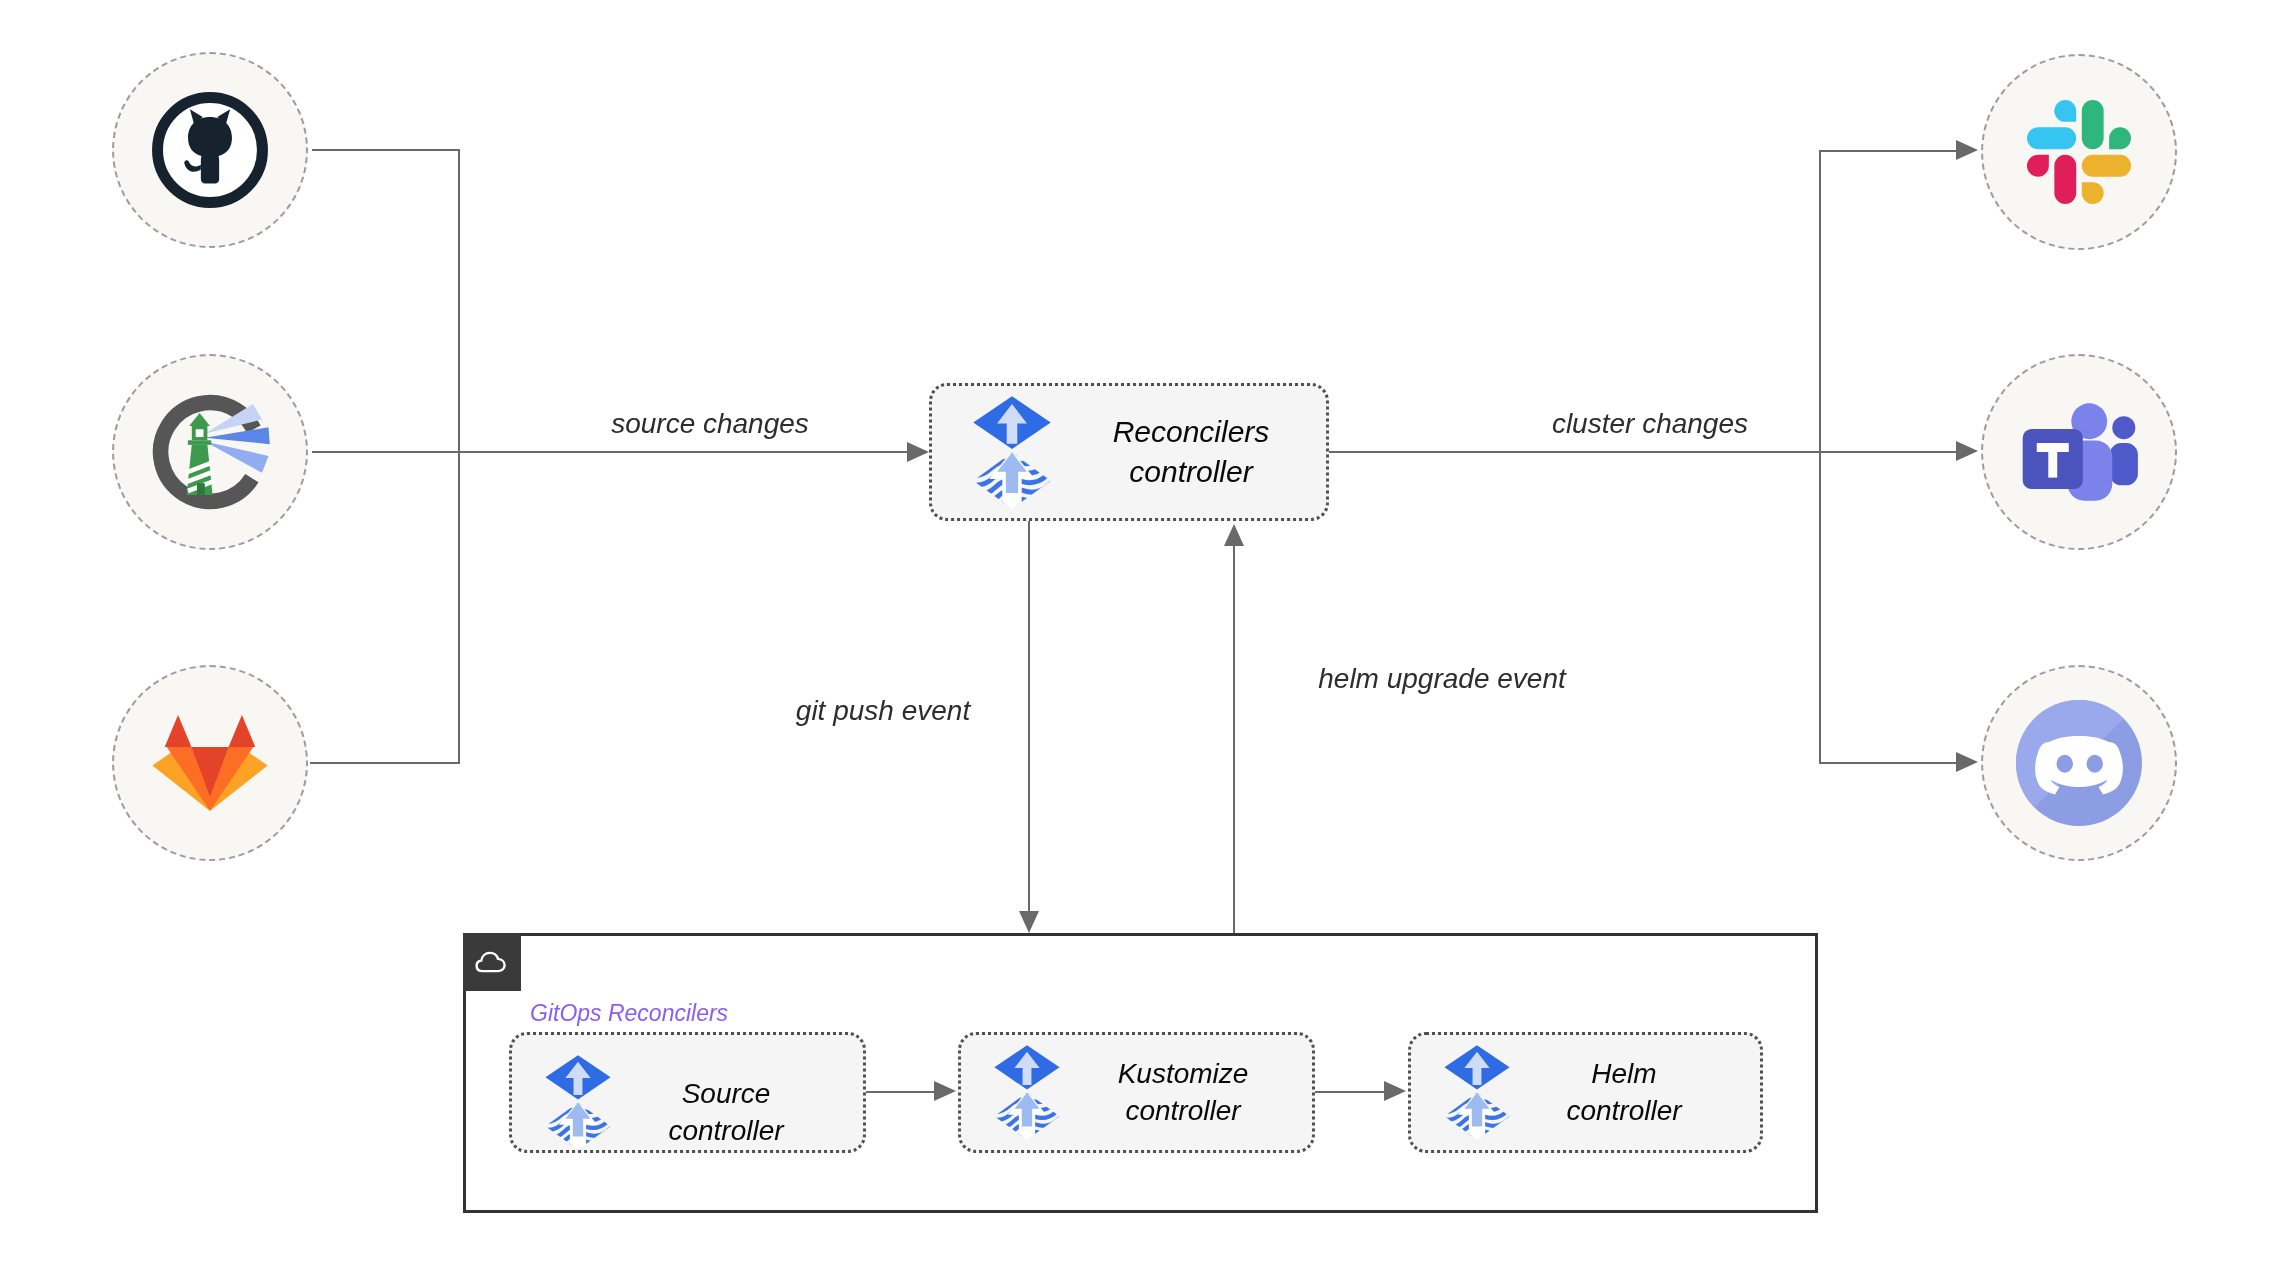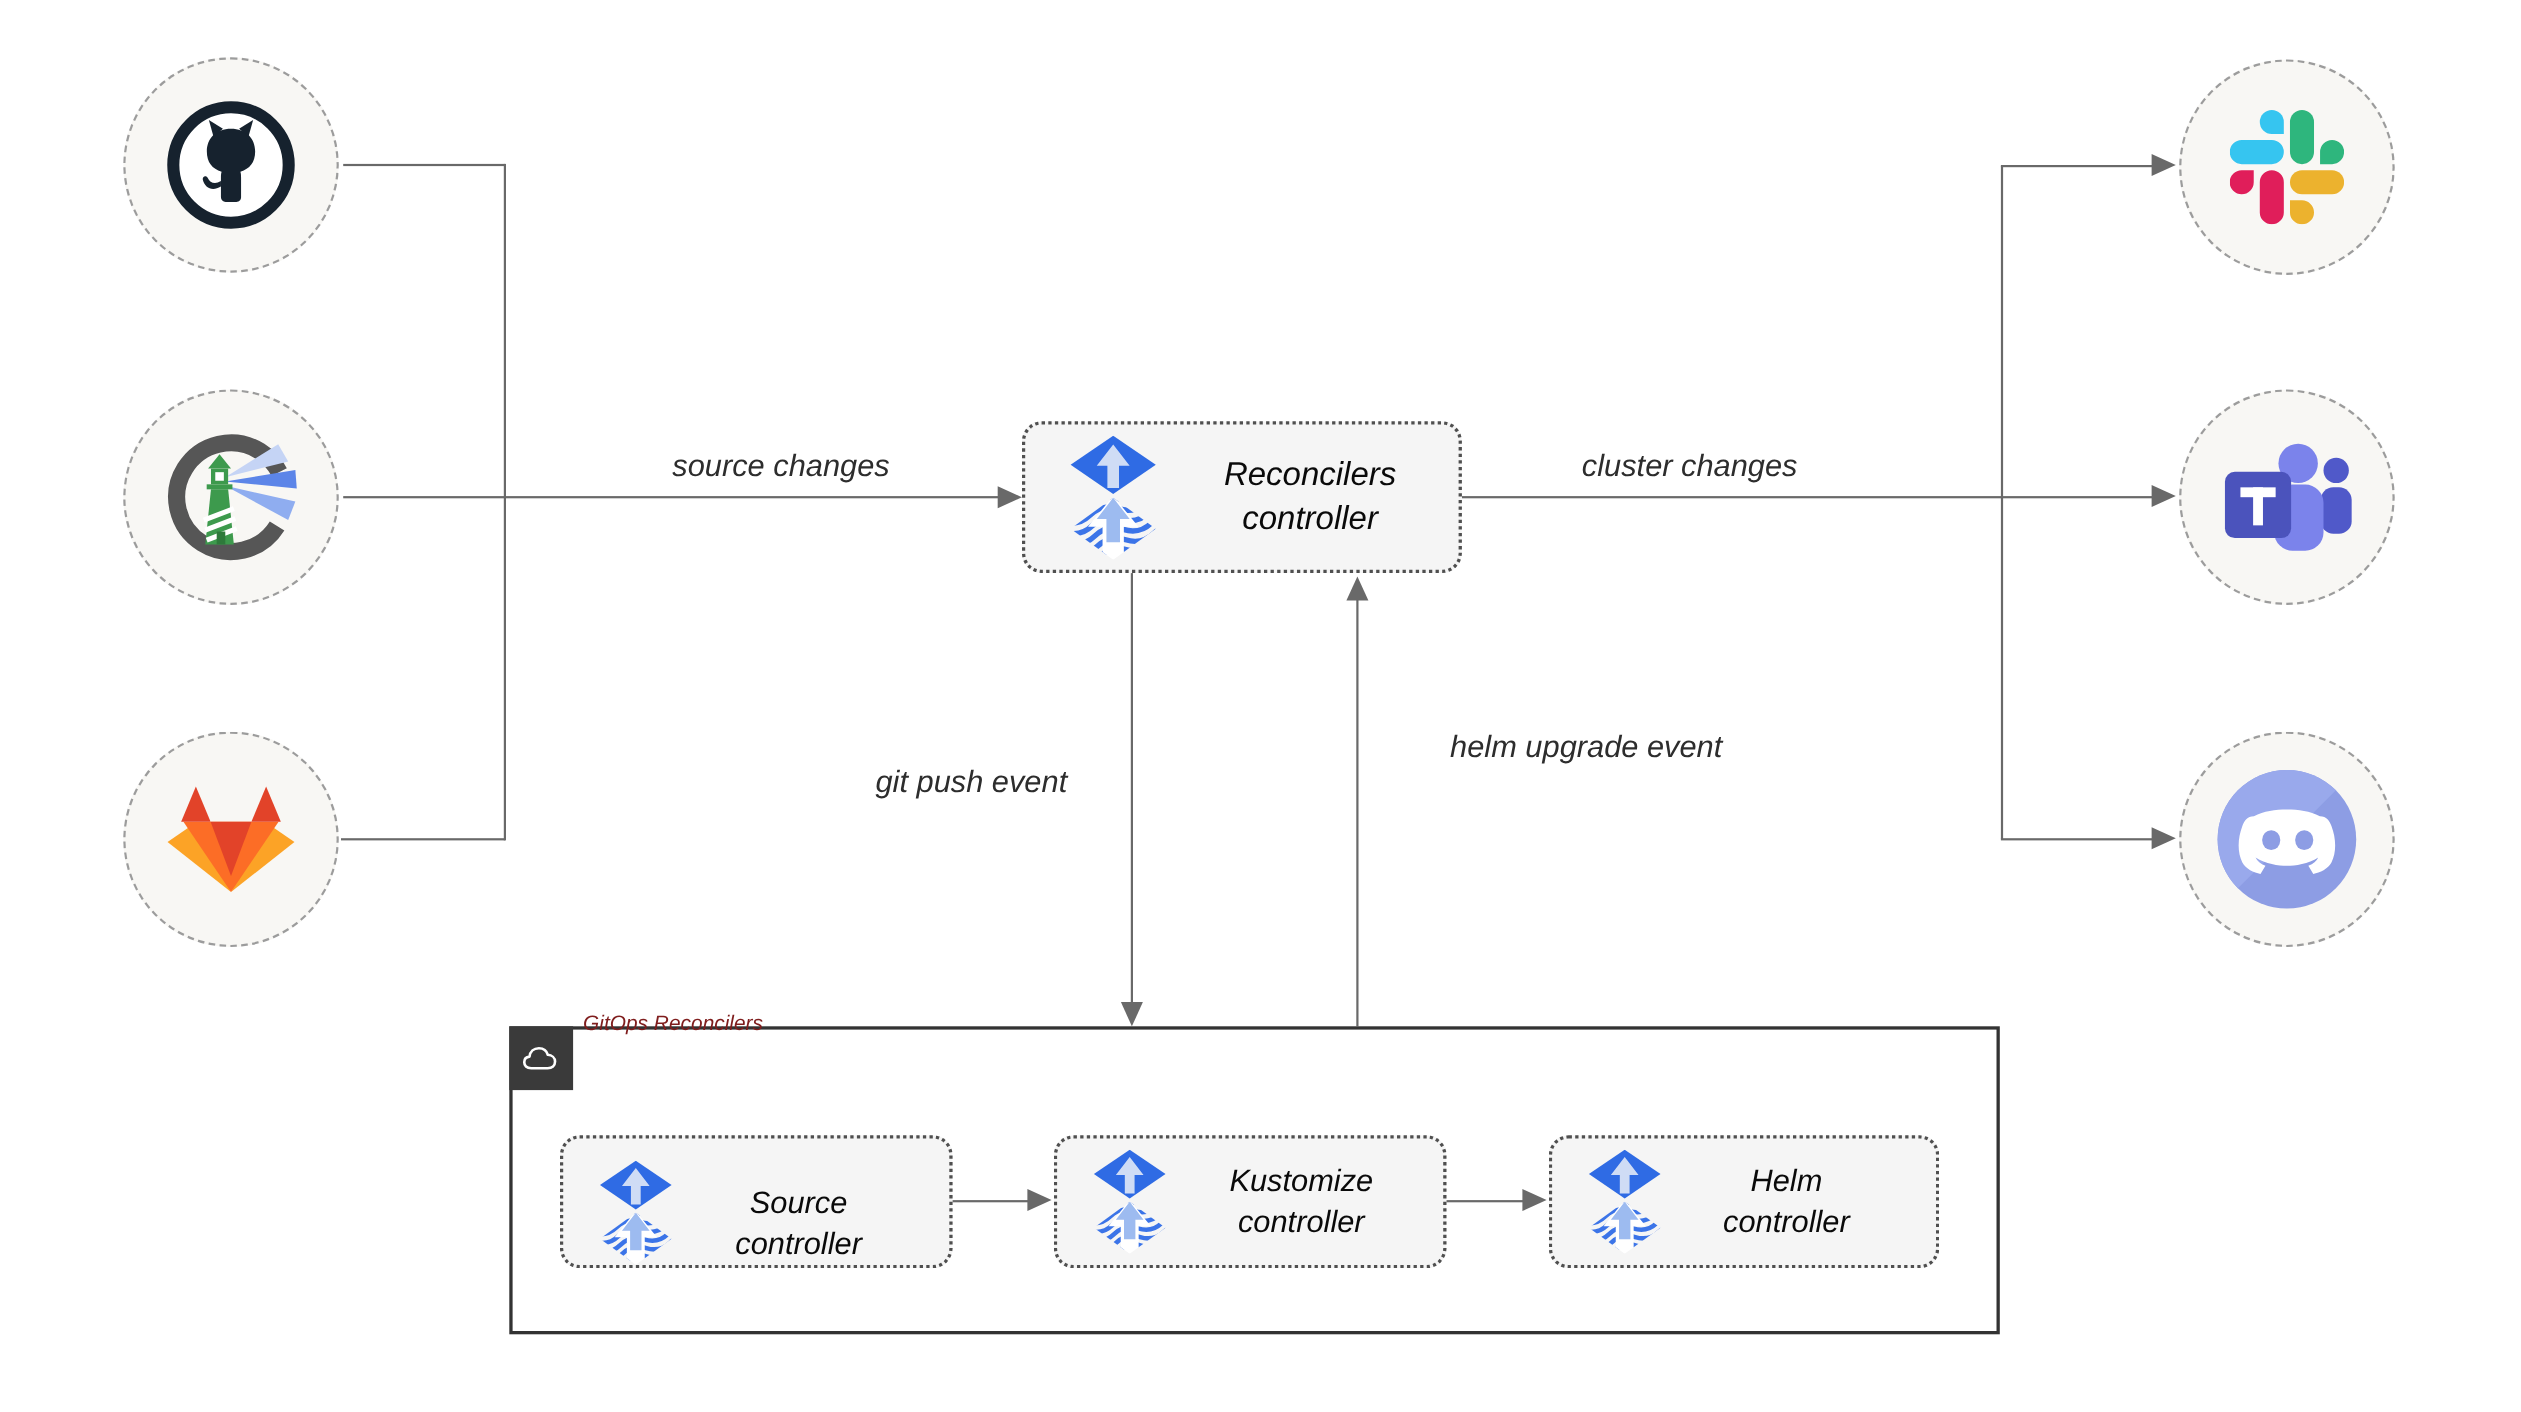--- a/index.html
+++ b/index.html
@@ -31,21 +31,21 @@
   .flux-sm{width:74px;height:95px;margin-left:29px;flex:none;}
 
   
   .edge-label{position:absolute;font-size:28px;color:#2d2d2d;white-space:nowrap;}
 
   
   .container-box{position:absolute;left:463px;top:933px;width:1355px;height:280px;
                  border:3px solid #333333;box-sizing:border-box;background:#ffffff;}
   .badge{position:absolute;left:463px;top:933px;width:58px;height:58px;background:#3a3a3a;
          display:flex;align-items:center;justify-content:center;}
-  .container-title{position:absolute;left:530px;top:920px;font-size:19px;color:#7f1d1d;}
+  .container-title{position:absolute;left:530px;top:1000px;font-size:23px;color:#8b5cf6;}
 </style>
 </head>
 <body>
 
 <svg width="0" height="0" style="position:absolute" aria-hidden="true">
   <defs>
 
     <clipPath id="flux-waves-clip">
         <path d="M50 64 L94 96 L50 128 L6 96 Z"></path>
       </clipPath>
@@ -178,21 +178,21 @@
   <div class="edge-label" style="left:555px;top:408px;width:310px;text-align:center;">source changes</div>
 
   <div class="line-h" style="left:1329px;top:451px;width:491px;"></div>
   <div class="line-v" style="left:1819px;top:151px;height:612px;"></div>
   <div class="line-h" style="left:1819px;top:150px;width:139px;"></div>
   <div class="ah-right" style="left:1956px;top:140px;"></div>
   <div class="line-h" style="left:1819px;top:451px;width:139px;"></div>
   <div class="ah-right" style="left:1956px;top:441px;"></div>
   <div class="line-h" style="left:1819px;top:762px;width:139px;"></div>
   <div class="ah-right" style="left:1956px;top:752px;"></div>
-  <div class="edge-label" style="left:1438px;top:408px;width:310px;text-align:left;">cluster changes</div>
+  <div class="edge-label" style="left:1438px;top:408px;width:310px;text-align:right;">cluster changes</div>
 
   <div class="line-v" style="left:1028px;top:521px;height:392px;"></div>
   <div class="ah-down" style="left:1019px;top:911px;"></div>
   <div class="edge-label" style="left:758px;top:695px;width:250px;text-align:center;">git push event</div>
 
   <div class="line-v" style="left:1233px;top:545px;height:390px;"></div>
   <div class="ah-up" style="left:1224px;top:524px;"></div>
   <div class="edge-label" style="left:1262px;top:663px;width:360px;text-align:center;">helm upgrade event</div>
 
   <div class="node" style="left:929px;top:383px;width:400px;height:138px;">

